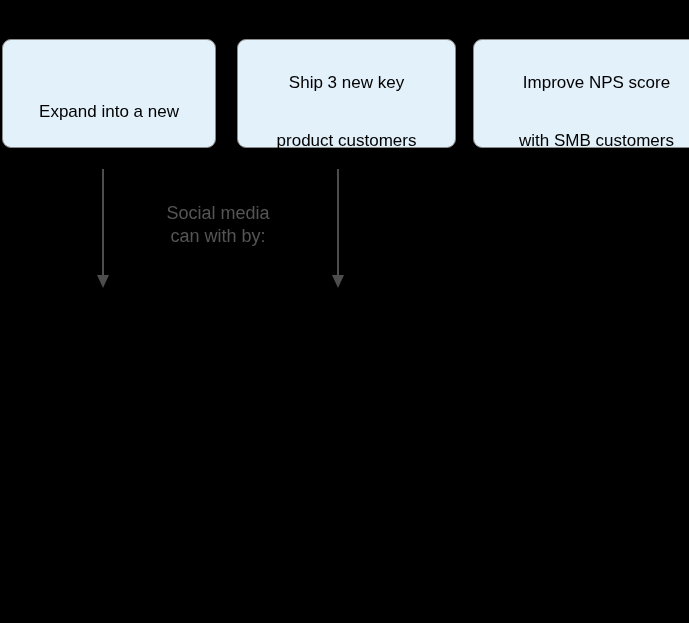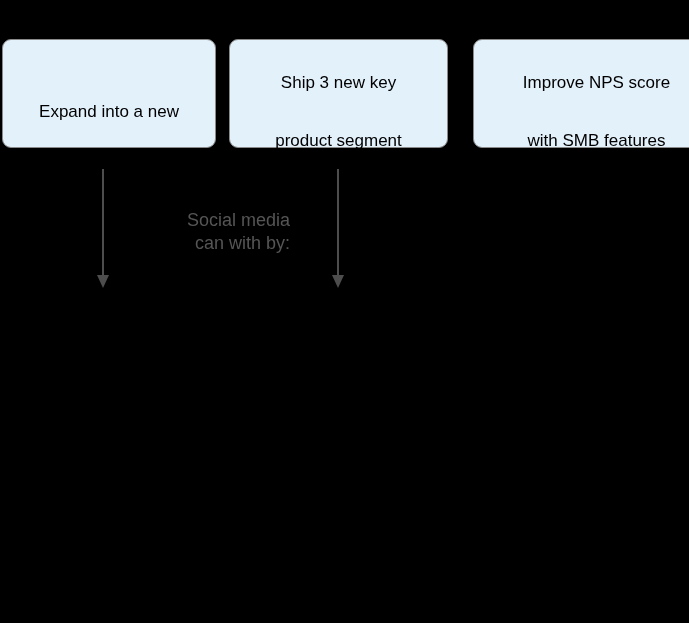--- a/index.html
+++ b/index.html
@@ -21,21 +21,21 @@
     height: 109px;
     background: var(--box-fill, #e3f1fb);
     border: 1px solid var(--box-border, #8a8a8a);
     border-radius: 9px;
     box-sizing: border-box;
     display: flex;
     align-items: center;
     justify-content: center;
   }
   .box1 { left: 2px;   width: 214px; }
-  .box2 { left: 229px; width: 219px; }
+  .box2 { left: 237px; width: 219px; }
   .box3 { left: 473px; width: 247px; }
   .box-label {
     color: var(--box-text, #000);
     font-size: 17px;
     line-height: 22px;
     text-align: center;
   }
   .box-label .line { display: block; margin-top: 36px; }
   .arrow {
     position: absolute;
@@ -59,51 +59,51 @@
     top: 106px;
     width: 0;
     height: 0;
     border-left: 6px solid transparent;
     border-right: 6px solid transparent;
     border-top: 13px solid var(--arrow, #4d4d4d);
   }
   .note {
     position: absolute;
     left: 146px;
-    top: 209px;
+    top: 202px;
     width: 144px;
     color: var(--note-text, #555);
     font-size: 18px;
     line-height: 23px;
-    text-align: right;
+    text-align: center;
   }
   .note .line { display: block; }
 </style>
 </head>
 <body>
 
 <div class="canvas">
 
   <div class="goal-box box1">
     <div class="box-label">
       <span class="line">Expand into a new</span>
     </div>
   </div>
 
   <div class="goal-box box2">
     <div class="box-label">
       <span class="line">Ship 3 new key</span>
-      <span class="line">product segment</span>
+      <span class="line">product customers</span>
     </div>
   </div>
 
   <div class="goal-box box3">
     <div class="box-label">
       <span class="line">Improve NPS score</span>
-      <span class="line">with SMB features</span>
+      <span class="line">with SMB customers</span>
     </div>
   </div>
 
   <div class="arrow arrow-left">
     <div class="arrow-shaft"></div>
     <div class="arrow-head"></div>
   </div>
 
   <div class="arrow arrow-right">
     <div class="arrow-shaft"></div>

